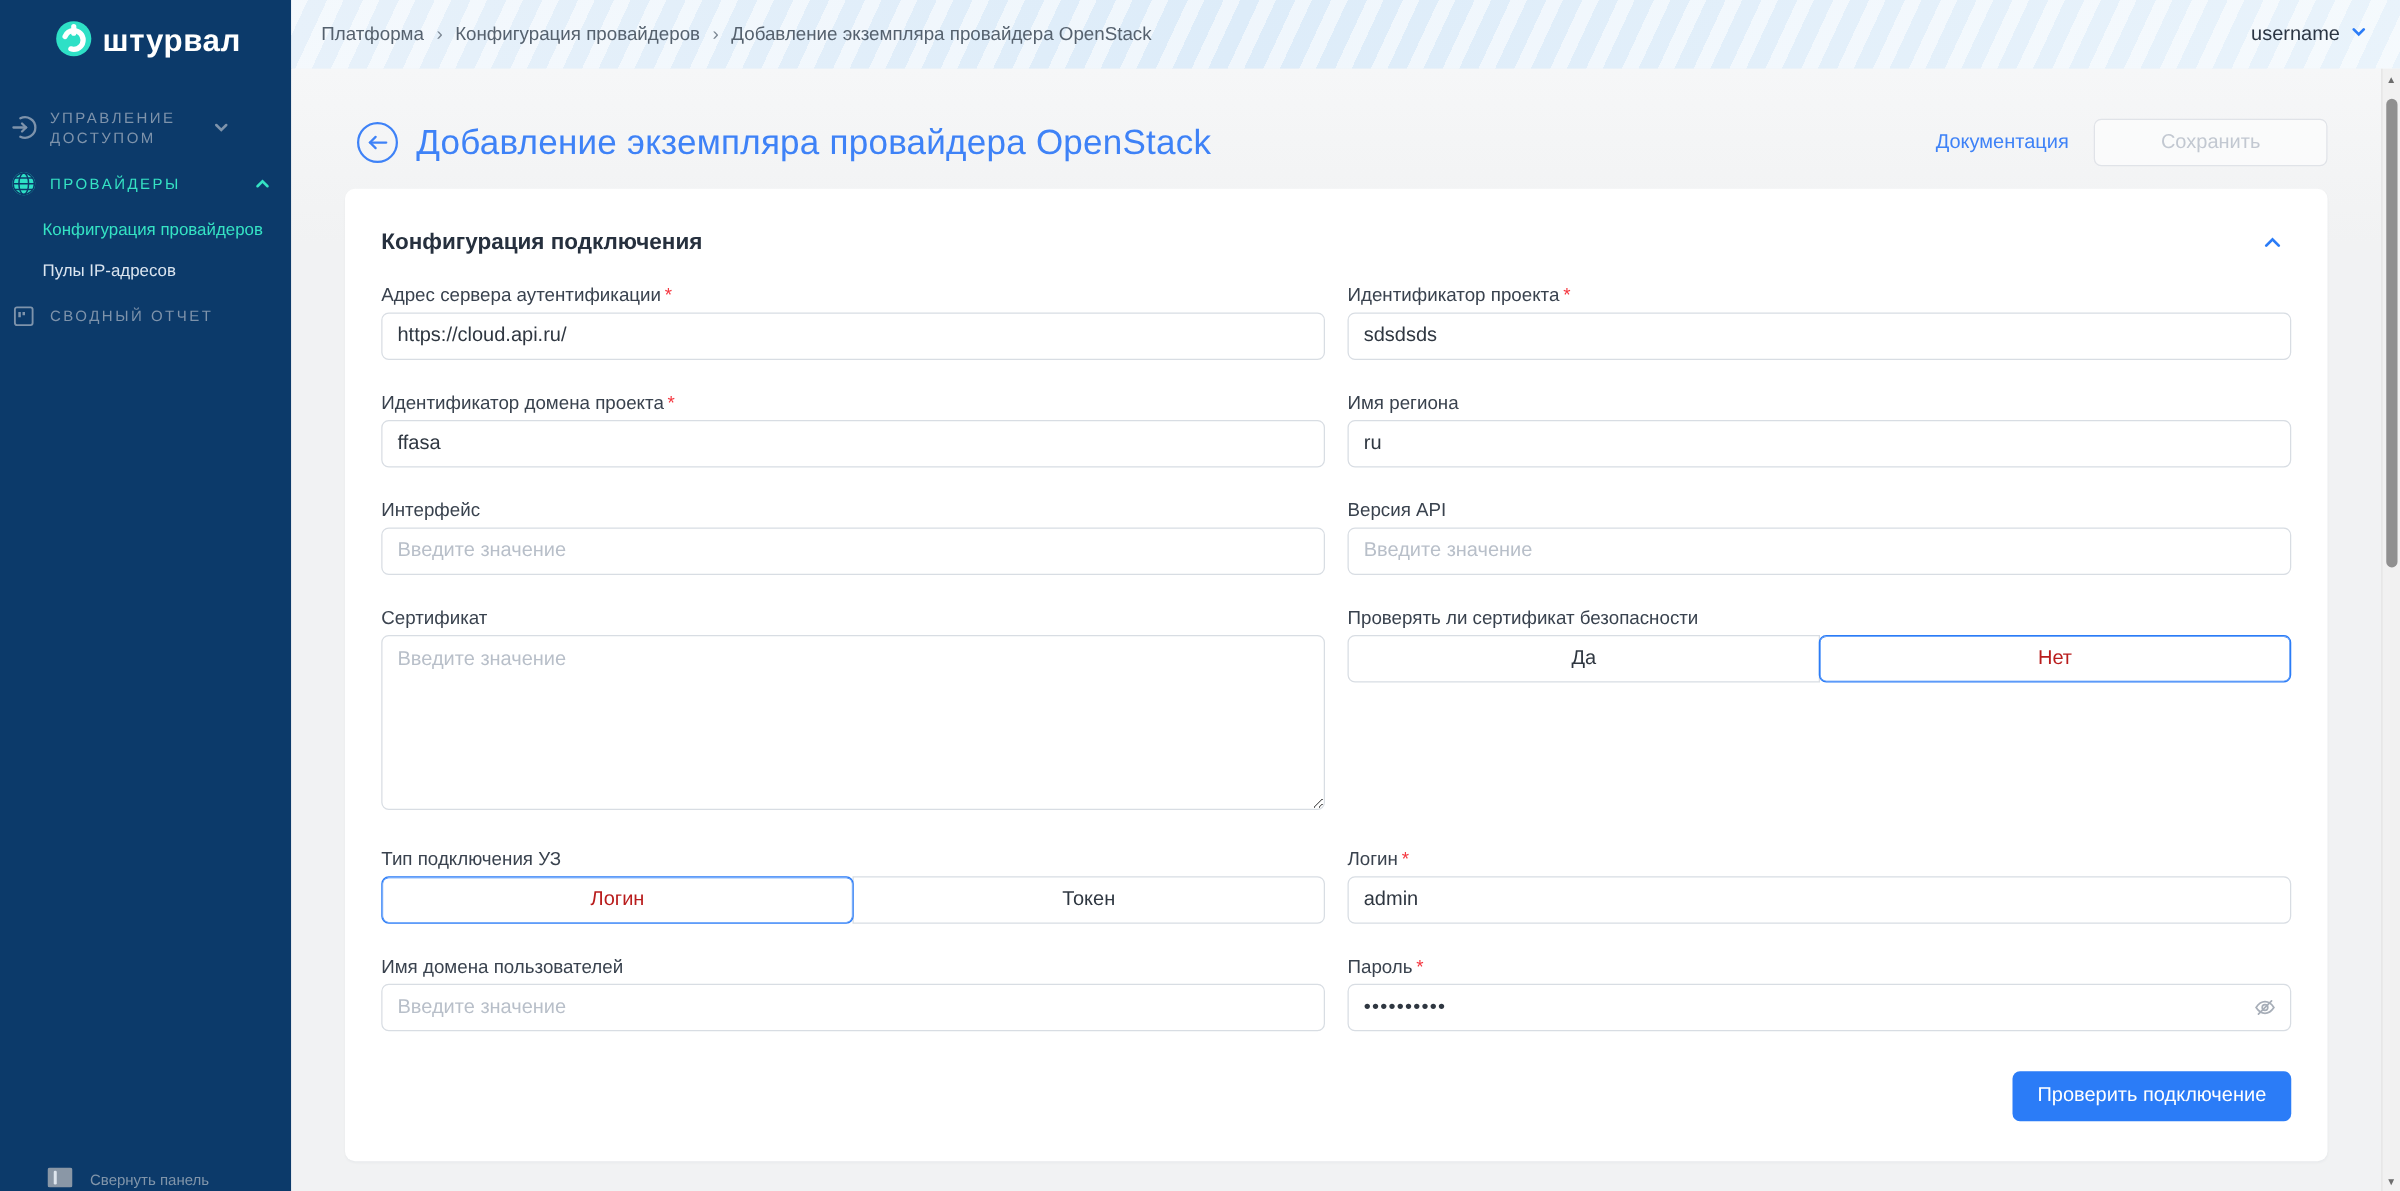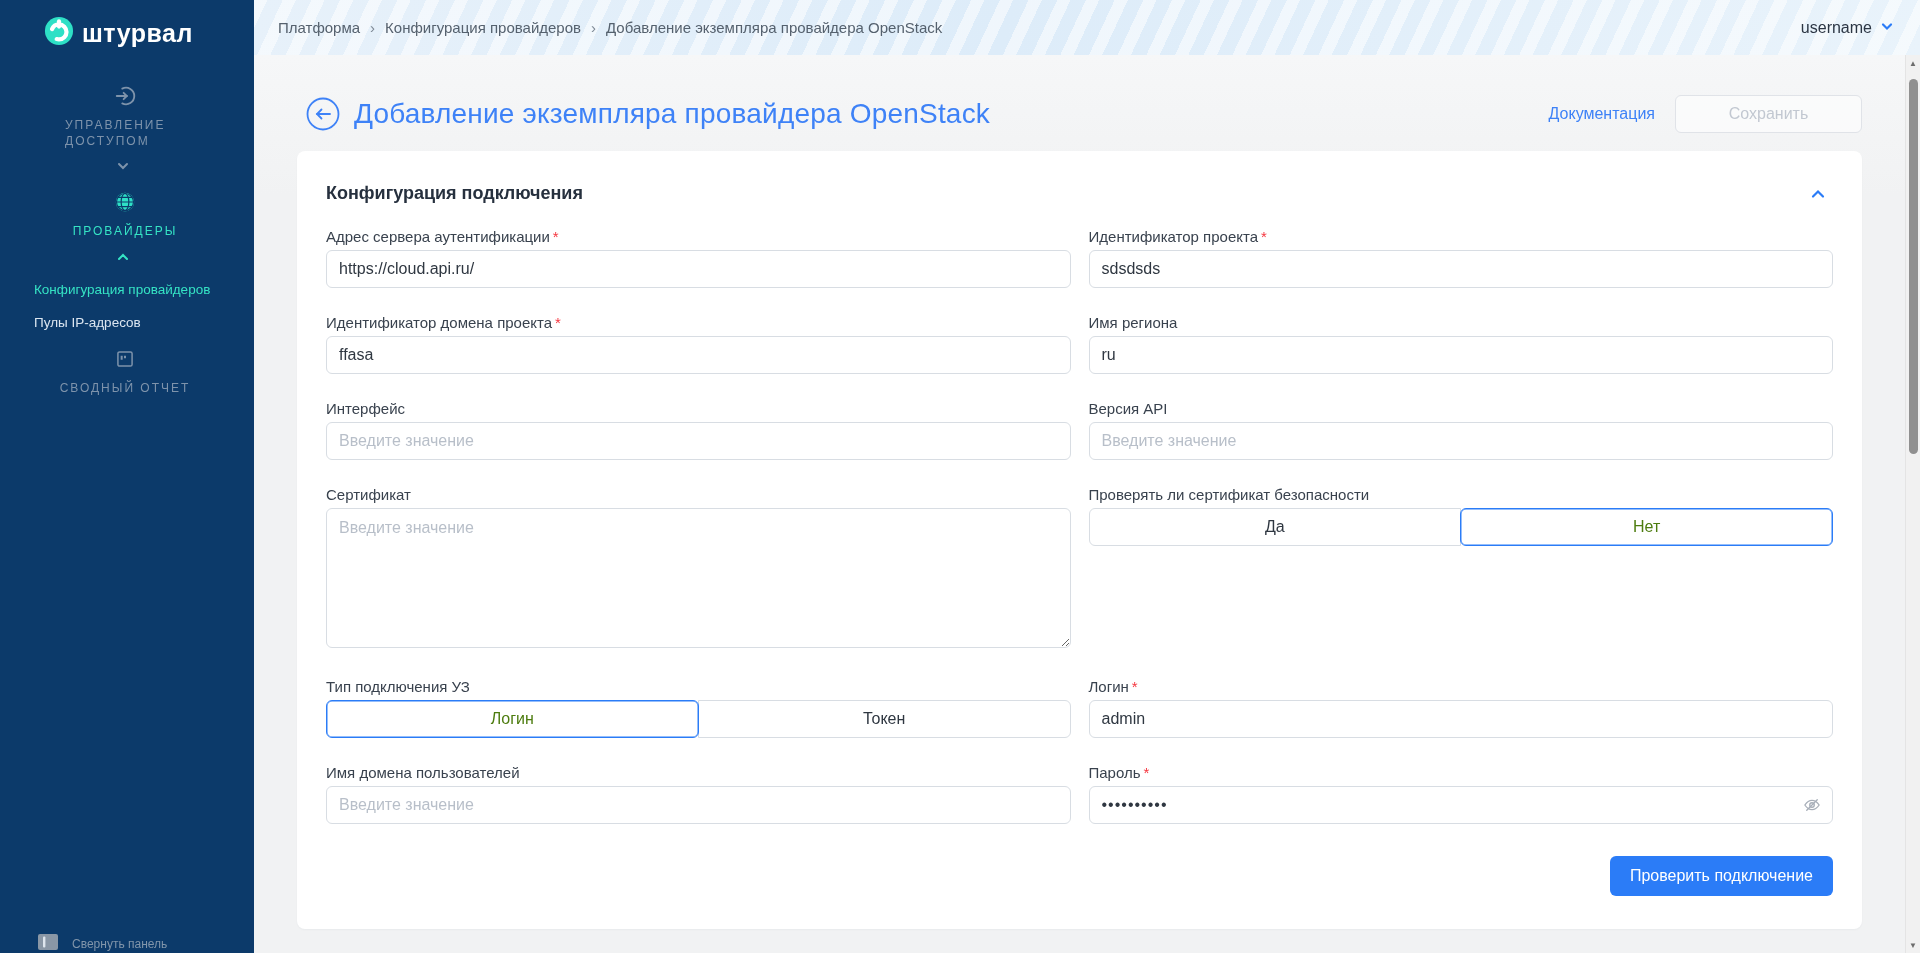--- a/index.html
+++ b/index.html
@@ -3,29 +3,29 @@
 <meta charset="utf-8">
 <style>
   * { margin:0; padding:0; box-sizing:border-box; }
   html,body { width:1920px; height:953px; overflow:hidden; }
   body { font-family:"Liberation Sans", sans-serif; background:#f1f2f3; }
 
   .app { display:flex; width:1920px; height:953px; }
 
   
   .sidebar {
-    width:254px; height:100%; background:#0c3a6a; color:#d9e3ef;
+    width:233px; height:100%; background:#0c3a6a; color:#d9e3ef;
     display:flex; flex-direction:column; flex-shrink:0; position:relative;
   }
   .logo { display:flex; align-items:center; gap:8px; margin:16px 0 0 44px; }
   .logo-text { color:#ffffff; font-size:25px; font-weight:bold; letter-spacing:0.5px; }
   .nav { margin-top:26px; display:flex; flex-direction:column; }
   .nav-item {
     display:flex; align-items:center; gap:10px; padding:9px 12px 9px 8px;
-    cursor:pointer; position:relative;flex-direction:column;
+    cursor:pointer; position:relative;
   }
   .nav-item .nav-ico { width:22px; height:22px; flex-shrink:0; display:flex; align-items:center; justify-content:center; }
   .nav-label {
     font-size:12px; letter-spacing:2px; text-transform:uppercase; line-height:1.35;
     color:#7e93ab; flex:1;
   }
   .nav-item.teal .nav-label { color:#35e3c4; }
   .nav-chevron { width:14px; height:14px; flex-shrink:0; margin-right:4px; }
   .sub-item { padding:9px 12px 9px 34px; font-size:13.5px; cursor:pointer; color:#dbe5f0; }
   .sub-item.active { color:#35e3c4; }
@@ -93,21 +93,21 @@
     font-family:"Liberation Sans",sans-serif;
   }
   .segmented { display:flex; width:100%; }
   .seg {
     flex:1; height:38px; background:#fff; border:1px solid #d8dde3;
     font-size:16px; color:#2f3741; cursor:pointer; font-family:"Liberation Sans",sans-serif;
   }
   .seg:first-child { border-radius:6px 0 0 6px; }
   .seg:last-child { border-radius:0 6px 6px 0; margin-left:-1px; }
   .seg.selected {
-    border:1px solid #2b7cf7; color:#4d7c0f; border-radius:6px; position:relative; z-index:1;
+    border:1px solid #2b7cf7; color:#b91c1c; border-radius:6px; position:relative; z-index:1;
     box-shadow:inset 0 0 0 0.5px #2b7cf7;
   }
   .pwd-wrap { position:relative; }
   .pwd-wrap input { padding-right:42px !important; letter-spacing:1px; }
   .eye-icon { position:absolute; right:12px; top:50%; transform:translateY(-50%); width:18px; height:18px; cursor:pointer; }
 
   .card-actions { display:flex; justify-content:flex-end; margin-top:20px; }
   .check-btn {
     height:40px; padding:0 20px; background:#2b7cf7; border:none; border-radius:6px;
     color:#ffffff; font-size:16px; cursor:pointer; font-family:"Liberation Sans",sans-serif;margin-top:12px;

